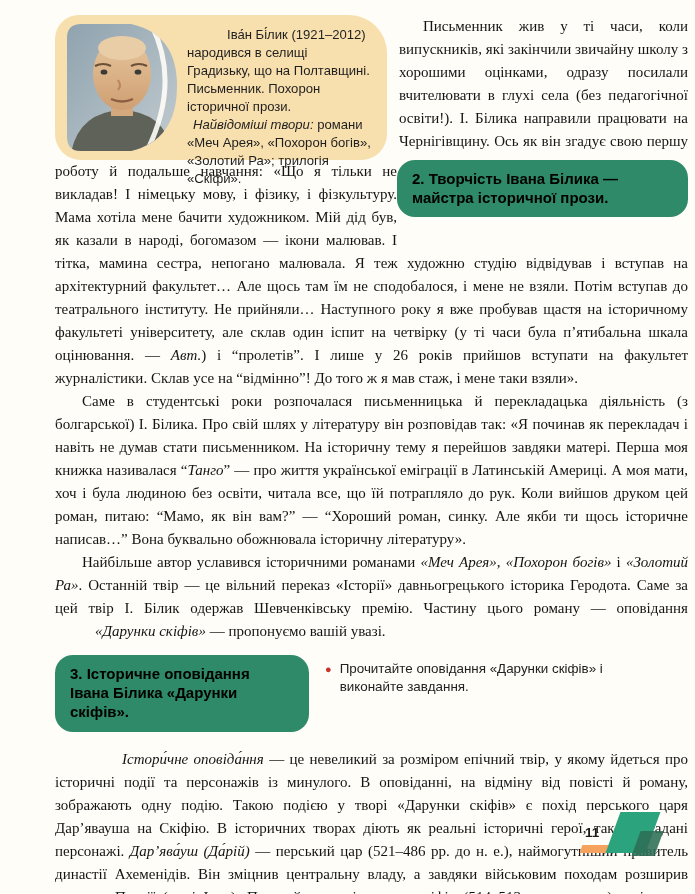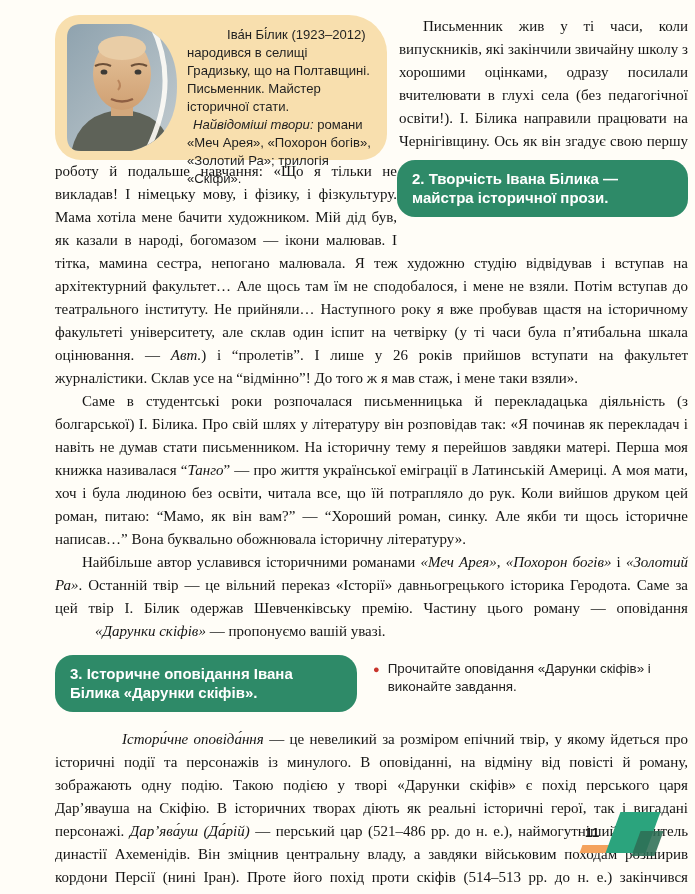--- a/index.html
+++ b/index.html
@@ -51,21 +51,21 @@
     position:absolute;
     left:10px; top:7px;
     width:114px; height:131px;
   }
   .bio-card p { margin:0; }
   .bio-card p.tvory { text-indent:6px; }
 
   
   .head-box {
     background:#2e8a68;
-    color:#ffffff;
+    color:#000000;
     font-family:"Liberation Sans", sans-serif;
     font-weight:bold;
     font-size:15px;
     line-height:1.28;
     border-radius:18px;
     padding:9px 28px 10px 15px;
   }
   .head-2 {
     float:right;
     width:291px;
@@ -82,21 +82,21 @@
   .para.indent { text-indent:27px; }
 
   
   .section3-row {
     clear:both;
     display:flex;
     gap:16px;
     margin:12px 0 16px 0;
     align-items:flex-start;
   }
-  .head-3 { width:302px; flex-shrink:0; }
+  .head-3 { width:254px; flex-shrink:0; }
   .task-item {
     display:flex;
     gap:8px;
     padding-top:5px;
     width:345px;
     font-family:"Liberation Sans", sans-serif;
     font-size:13.4px;
     line-height:18px;
     color:#222;
   }
@@ -152,22 +152,22 @@
             <path d="M30 44 Q38 40 46 44" stroke="#6b4f38" stroke-width="2.2" fill="none"></path>
             <path d="M66 44 Q74 40 82 44" stroke="#6b4f38" stroke-width="2.2" fill="none"></path>
             <ellipse cx="39" cy="50" rx="3.4" ry="2.6" fill="#3c3a36"></ellipse>
             <ellipse cx="73" cy="50" rx="3.4" ry="2.6" fill="#3c3a36"></ellipse>
             <path d="M53 58 Q57 64 53 68" stroke="#b9855c" stroke-width="2" fill="none"></path>
             <path d="M46 77 Q57 82 68 77" stroke="#8f5f43" stroke-width="2.4" fill="none"></path>
             <path d="M86 2 Q116 60 82 129" stroke="#fffdf7" stroke-width="5" fill="none" opacity=".9"></path>
           </g>
         </svg>
       </div>
-      <p><span class="b">Іва́н Бі́лик</span><span> (1923–2012) народився в селищі Градизьку, що на Полтавщині.</span></p>
-      <p><span>Письменник. Майстер історичної стати.</span></p>
+      <p><span class="b">Іва́н Бі́лик</span><span> (1921–2012) народився в селищі Градизьку, що на Полтавщині.</span></p>
+      <p><span>Письменник. Похорон історичної прози.</span></p>
       <p class="tvory"><span class="i">Найвідоміші твори:</span><span> романи «Меч Арея», «Похорон богів», «Золотий Ра»; трилогія «Скіфи».</span></p>
     </div>
 
     <div class="head-box head-2">2. Творчість Івана Білика — майстра історичної прози.</div>
 
     <p class="para first"><span>Письменник жив у ті часи, коли випускників, які закінчили звичайну школу з хорошими оцінками, одразу посилали вчителювати в глухі села (без педагогічної освіти!). І. Білика направили працювати на Чернігівщину. Ось як він згадує свою першу роботу й подальше навчання: «Що я тільки не викладав! І німецьку мову, і фізику, і фізкультуру. Мама хотіла мене бачити художником. Мій дід був, як казали в народі, богомазом — ікони малював. І тітка, мамина сестра, непогано малювала. Я теж художню студію відвідував і вступав на архітектурний факультет… Але щось там їм не сподобалося, і мене не взяли. Потім вступав до театрального інституту. Не прийняли… Наступного року я вже пробував щастя на історичному факультеті університету, але склав один іспит на четвірку (у ті часи була п’ятибальна шкала оцінювання. — </span><span class="i">Авт.</span><span>) і “пролетів”. І лише у 26 років прийшов вступати на факультет журналістики. Склав усе на “відмінно”! До того ж я мав стаж, і мене таки взяли».</span></p>
     <p class="para indent"><span>Саме в студентські роки розпочалася письменницька й перекладацька діяльність (з болгарської) І. Білика. Про свій шлях у літературу він розповідав так: «Я починав як перекладач і навіть не думав стати письменником. На історичну тему я перейшов завдяки матері. Перша моя книжка називалася “</span><span class="i">Танго</span><span>” — про життя української еміграції в Латинській Америці. А моя мати, хоч і була людиною без освіти, читала все, що їй потрапляло до рук. Коли вийшов друком цей роман, питаю: “Мамо, як він вам?” — “Хороший роман, синку. Але якби ти щось історичне написав…” Вона буквально обожнювала історичну літературу».</span></p>
     <p class="para indent"><span>Найбільше автор уславився історичними романами </span><span class="i">«Меч Арея»</span><span>, </span><span class="i">«Похорон богів»</span><span> і </span><span class="i">«Золотий Ра»</span><span>. Останній твір — це вільний переказ «Історії» давньогрецького історика Геродота. Саме за цей твір І. Білик одержав Шевченківську премію. Частину цього роману — оповідання </span><span class="b i">«Дарунки скіфів»</span><span> — пропонуємо вашій увазі.</span></p>
 
     <div class="section3-row">

